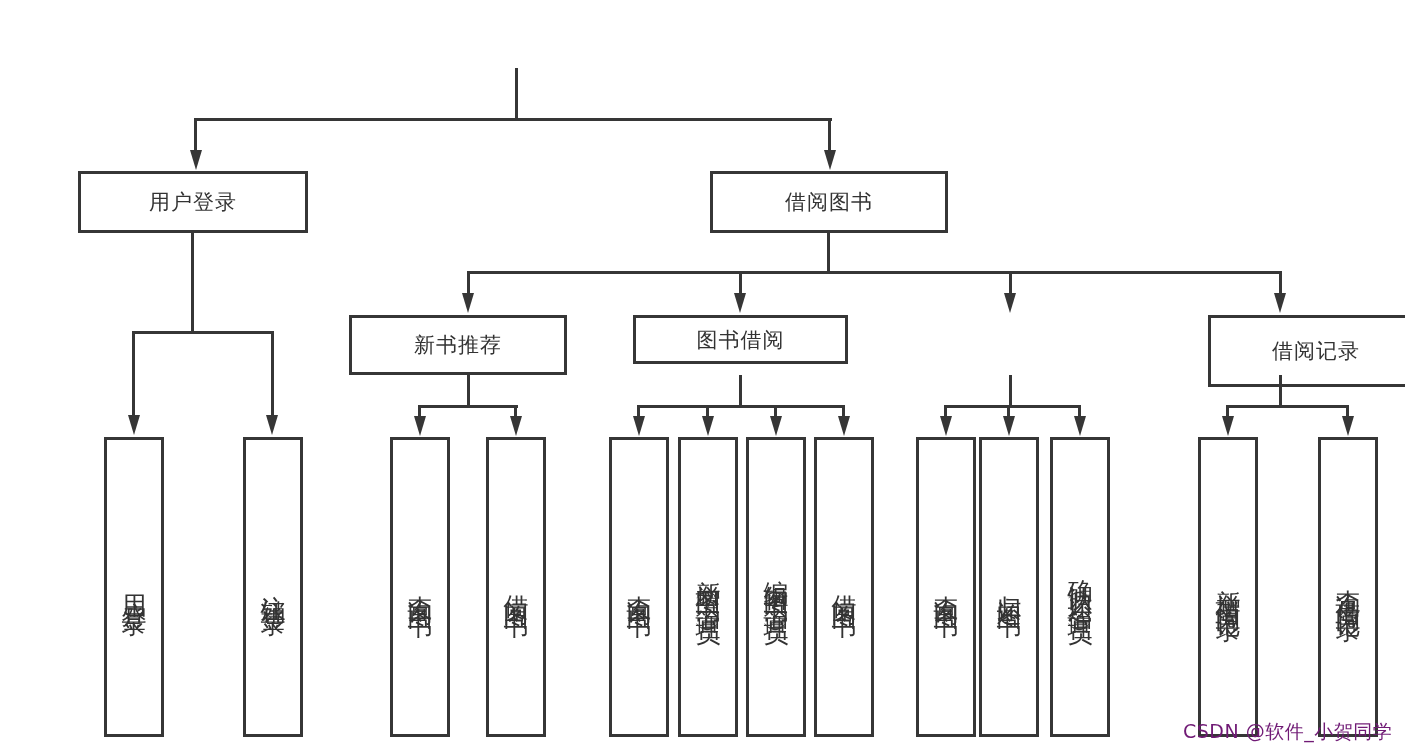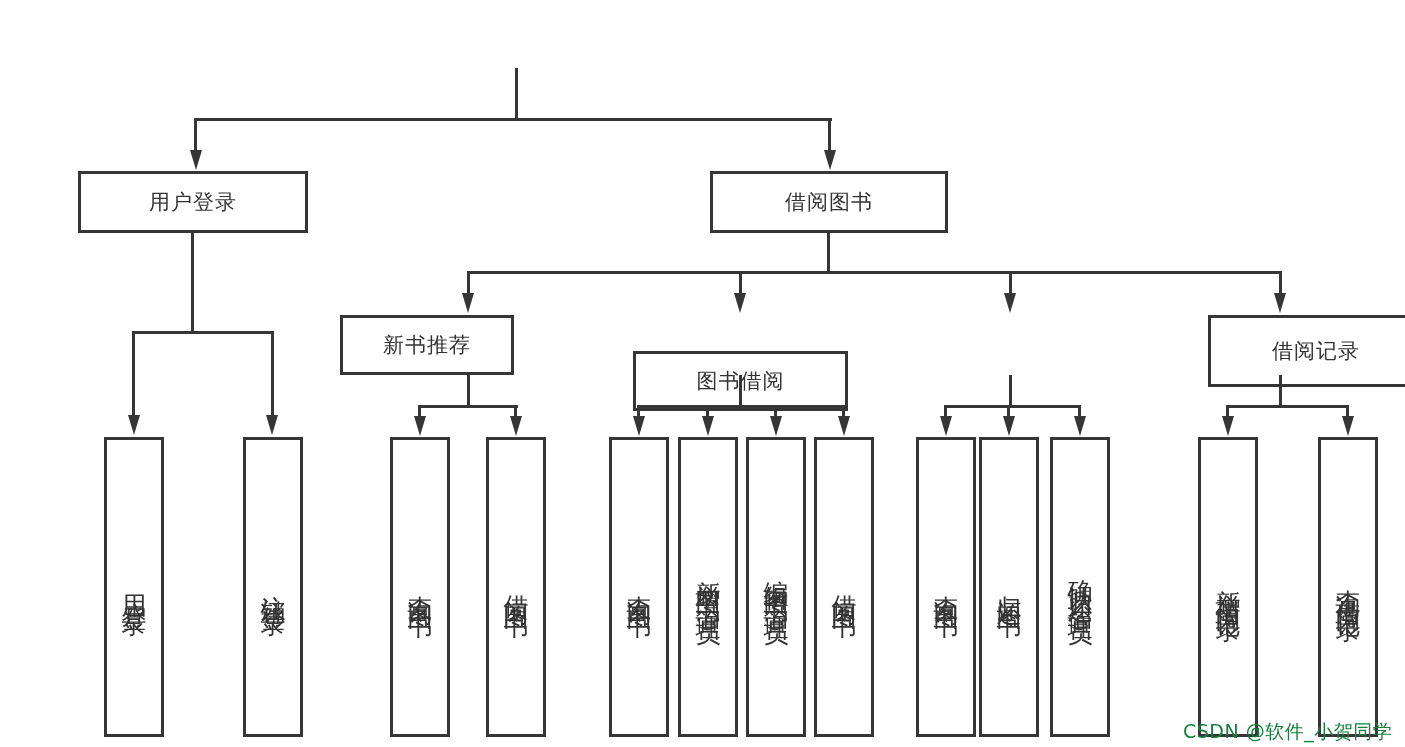--- a/index.html
+++ b/index.html
@@ -37,21 +37,21 @@
     width: 0; height: 0;
     border-left: 6px solid transparent;
     border-right: 6px solid transparent;
     border-top: 20px solid var(--line);
   }
   .watermark {
     position: absolute;
     left: 1183px;
     top: 719px;
     font-size: 19px;
-    color: #15803d;
+    color: #701a75;
     white-space: nowrap;
     z-index: 10;
     letter-spacing: 0.5px;
   }
 </style>
 </head>
 <body>
 
 <div id="stage">
 
@@ -77,22 +77,22 @@
   <div class="hl" style="left:467px; top:271px; width:815px;"></div>
   <div class="vl" style="left:467px; top:271px; height:24px;"></div>
   <div class="ar" style="left:462px; top:293px;"></div>
   <div class="vl" style="left:739px; top:271px; height:24px;"></div>
   <div class="ar" style="left:734px; top:293px;"></div>
   <div class="vl" style="left:1009px; top:271px; height:24px;"></div>
   <div class="ar" style="left:1004px; top:293px;"></div>
   <div class="vl" style="left:1279px; top:271px; height:24px;"></div>
   <div class="ar" style="left:1274px; top:293px;"></div>
 
-  <div class="box hbox" style="left:340px; top:315px; width:174px; height:60px;">新书推荐</div>
-  <div class="box hbox" style="left:633px; top:315px; width:215px; height:60px;margin-top:36px;">图书借阅</div>
+  <div class="box hbox" style="left:349px; top:315px; width:218px; height:60px;">新书推荐</div>
+  <div class="box hbox" style="left:633px; top:315px; width:215px; height:49px;">图书借阅</div>
   <div class="box hbox" style="left:1172px; top:315px; width:216px; height:72px;margin-left:36px;">借阅记录</div>
 
   <div class="vl" style="left:467px; top:375px; height:33px;"></div>
   <div class="hl" style="left:418px; top:405px; width:100px;"></div>
   <div class="vl" style="left:418px; top:405px; height:14px;"></div>
   <div class="ar" style="left:414px; top:416px;"></div>
   <div class="vl" style="left:514px; top:405px; height:14px;"></div>
   <div class="ar" style="left:510px; top:416px;"></div>
 
   <div class="vl" style="left:739px; top:375px; height:33px;"></div>

